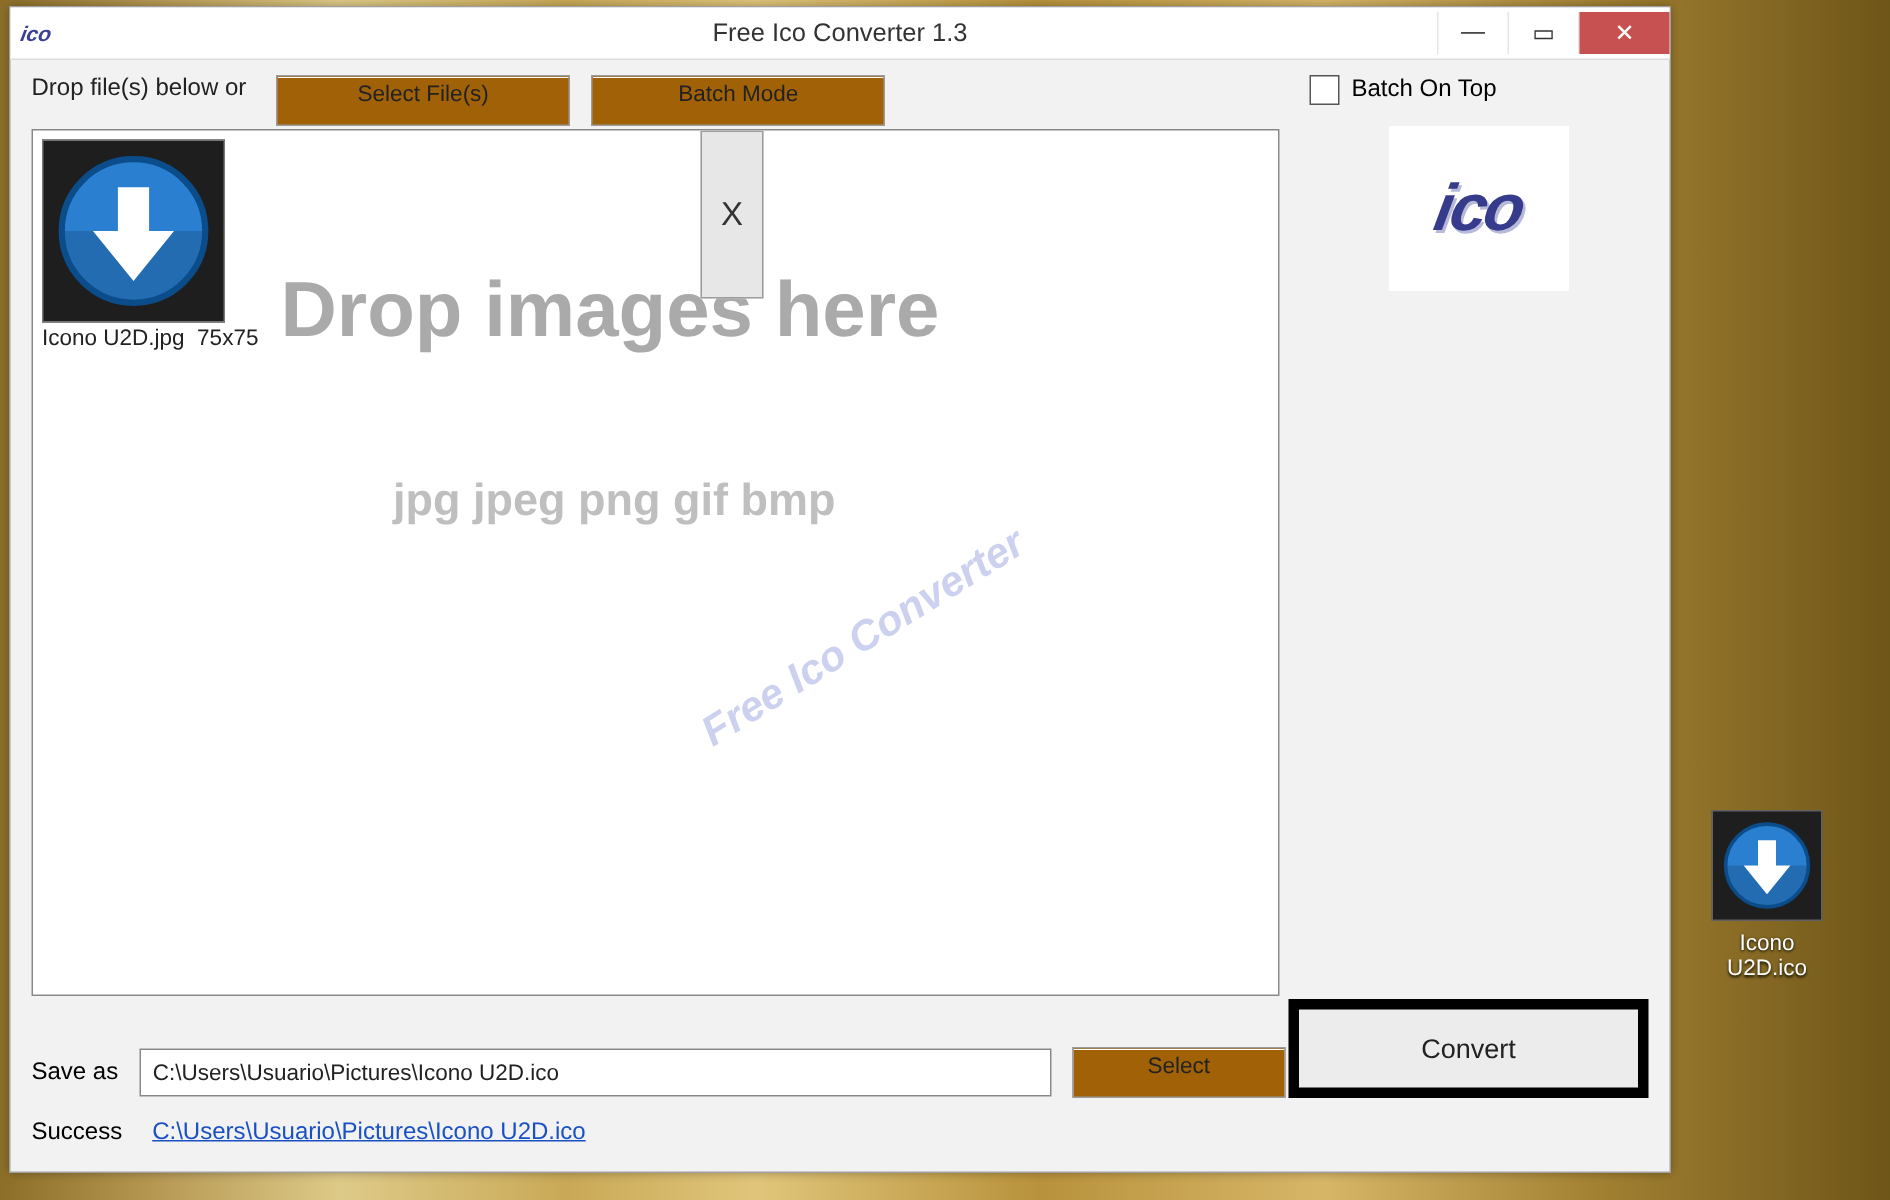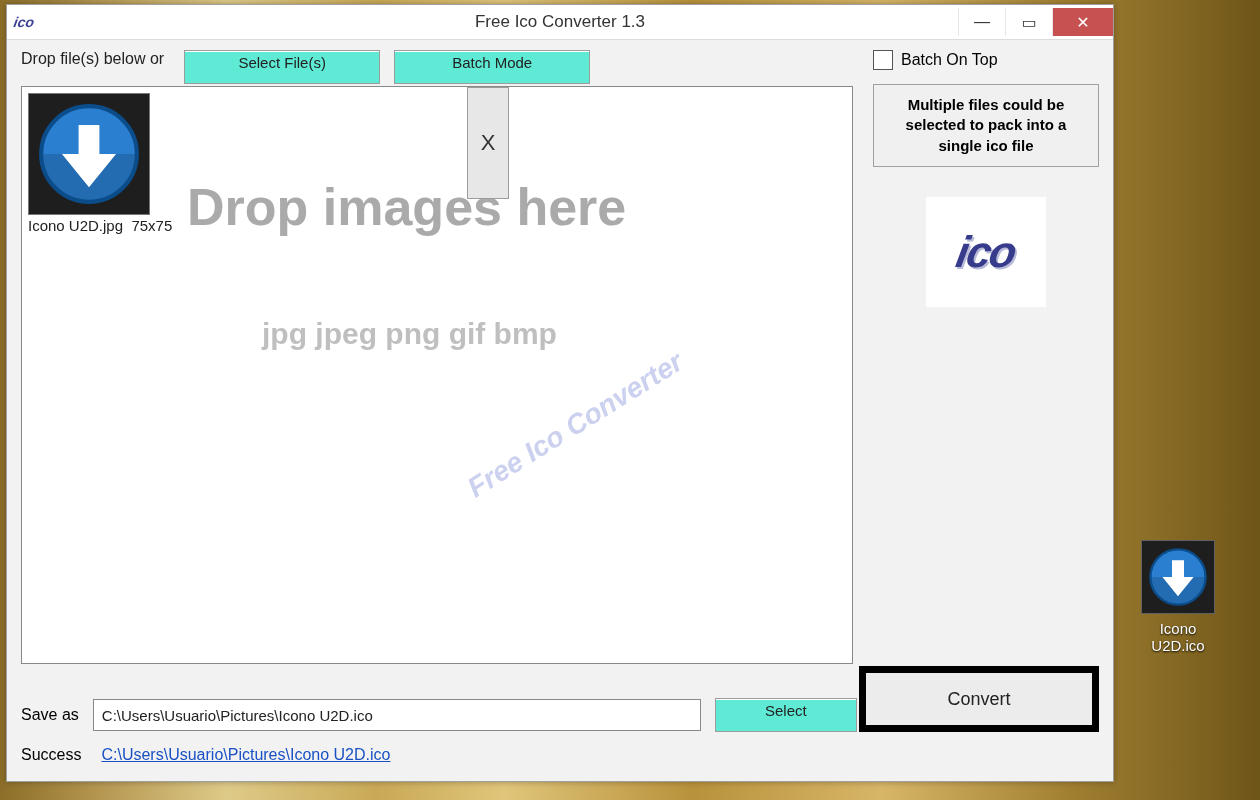--- a/index.html
+++ b/index.html
@@ -69,21 +69,21 @@
     padding: 10px 14px 10px 14px;
   }
   #toolbar {
     display:flex;
     align-items:flex-start;
     gap: 14px;
     height: 30px;
   }
   #lbl-drop { font-size:16px; color:#222; margin-right:6px;}
   .btn {
-    background:#5eead4;
+    background:#a16207;
     border:1px solid #9c9c9c;
     padding: 3px 22px;
     font-size:15px;
     height:26px;
     line-height:18px;
     color:#222;
     box-shadow: inset 0 1px 0 #fff;
     cursor:default;
   }
   .btn.w150{ min-width:150px; text-align:center;}
@@ -241,21 +241,20 @@
         <span id="lbl-drop">Drop file(s) below or</span>
         <span class="btn w150">Select File(s)</span>
         <span class="btn w150">Batch Mode</span>
       </div>
 
       <div id="rightcol">
         <div id="chk-row">
           <span id="chk"></span>
           <span>Batch On Top</span>
         </div>
-        <div id="tipbox">Multiple files could be selected to pack into a single ico file</div>
         <div id="logo">
           <span class="ico-text">ico</span>
         </div>
       </div>
 
       <div id="dropzone">
         <div id="ghost1">Drop images here</div>
         <div id="ghost2">jpg jpeg png gif bmp</div>
         <div id="wm">Free Ico Converter</div>
         <div id="xbtn">

